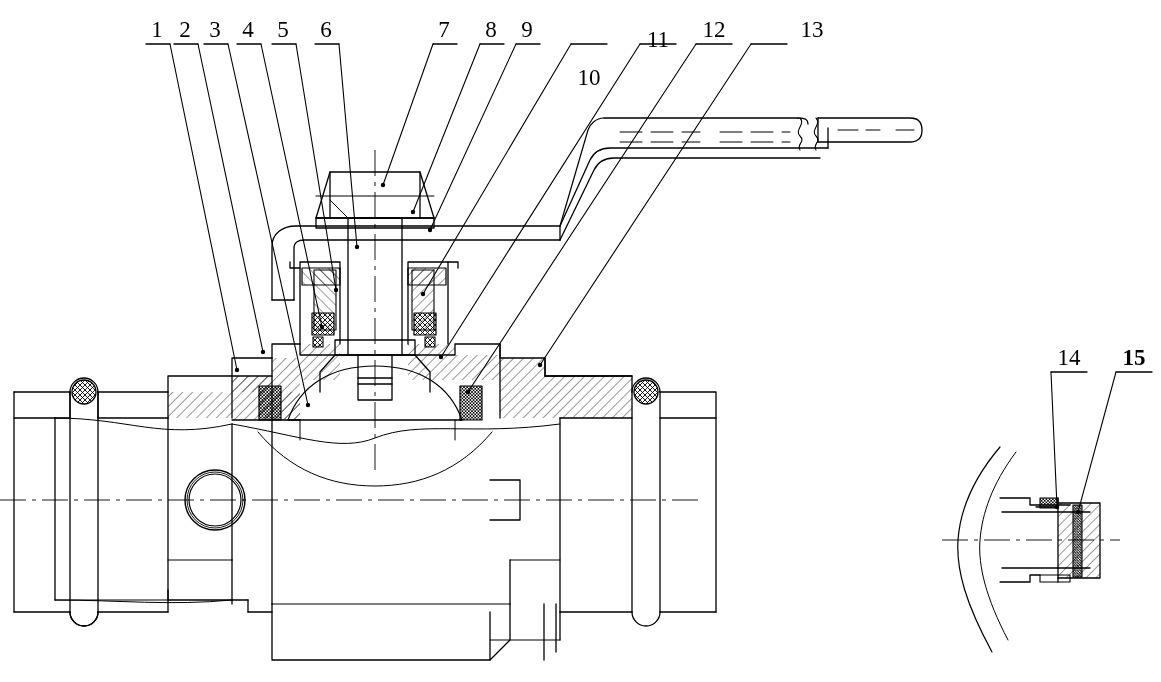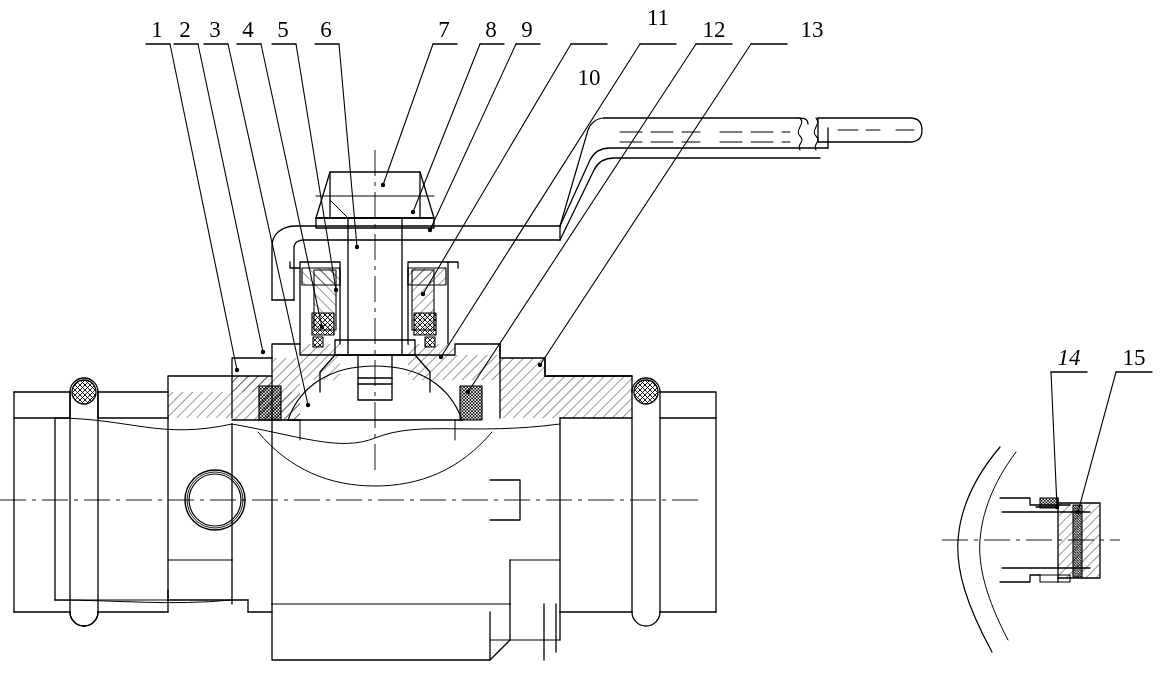--- a/index.html
+++ b/index.html
@@ -288,20 +288,20 @@
       <div class="callout-num" style="left: 157px; top: 18px;">1</div>
       <div class="callout-num" style="left: 185px; top: 18px;">2</div>
       <div class="callout-num" style="left: 215px; top: 18px;">3</div>
       <div class="callout-num" style="left: 248px; top: 18px;">4</div>
       <div class="callout-num" style="left: 283px; top: 18px;">5</div>
       <div class="callout-num" style="left: 326px; top: 18px;">6</div>
       <div class="callout-num" style="left: 444px; top: 18px;">7</div>
       <div class="callout-num" style="left: 491px; top: 18px;">8</div>
       <div class="callout-num" style="left: 527px; top: 18px;">9</div>
       <div class="callout-num" style="left: 589px; top: 18px; margin-top: 48px;">10</div>
-      <div class="callout-num" style="left: 658px; top: 6px;">11</div>
+      <div class="callout-num" style="left: 658px; top: 28px;">11</div>
       <div class="callout-num" style="left: 714px; top: 18px;">12</div>
       <div class="callout-num" style="left: 769px; top: 18px; margin-left: 43px;">13</div>
-      <div class="callout-num" style="left: 1069px; top: 346px; font-style: italic;">14</div>
-      <div class="callout-num" style="left: 1134px; top: 346px;">15</div>
+      <div class="callout-num" style="left: 1069px; top: 346px;">14</div>
+      <div class="callout-num" style="left: 1134px; top: 346px; font-weight: bold;">15</div>
     </div>
 
 </div>
 
 </body></html>

